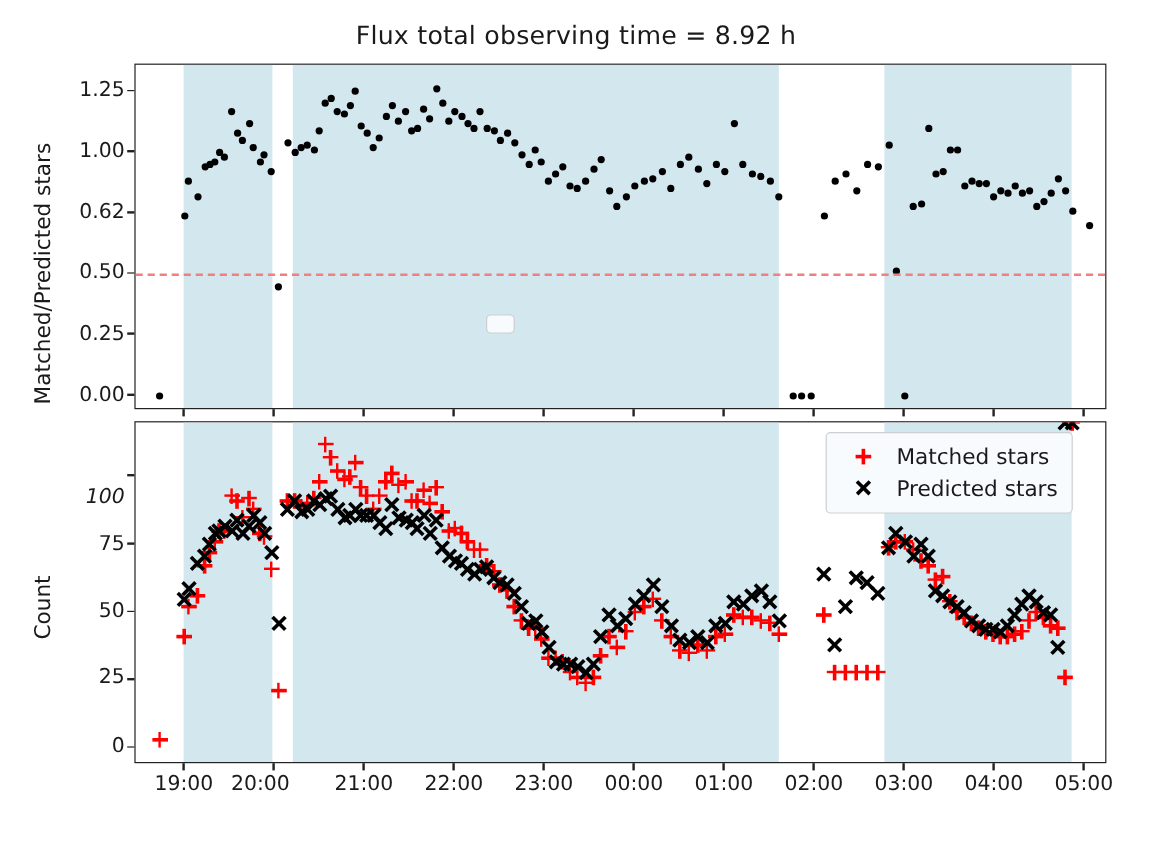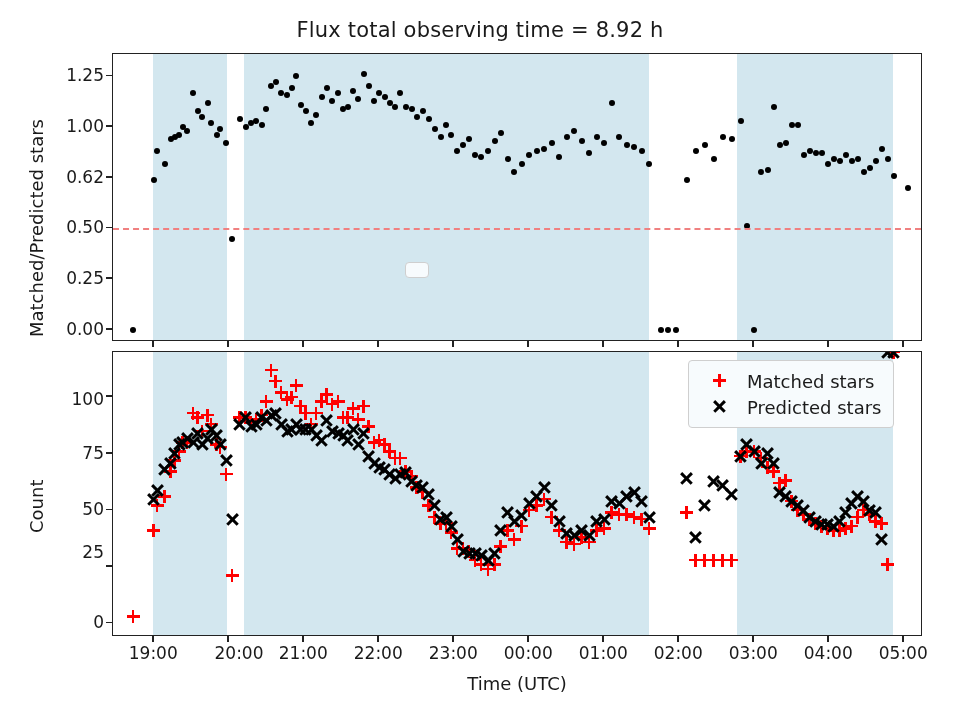--- a/index.html
+++ b/index.html
@@ -462,24 +462,24 @@
         <div class="cross" style="left: 750.75px; top: 149.286px;"></div>
         <div class="cross" style="left: 756.75px; top: 158.333px;"></div>
         <div class="cross" style="left: 762.75px; top: 160.595px;"></div>
         <div class="cross" style="left: 768.75px; top: 187.738px;"></div>
         <div class="cross" style="left: 774.75px;"></div>
         <div class="cross" style="left: 780.75px;"></div>
       </div>
   </div>
   <div id="ylabels-bottom" style="top: 351px;">
       <div class="ytick-label" style="top: 271.429px;">0</div>
-      <div class="ytick-label" style="top: 201px;">25</div>
+      <div class="ytick-label" style="top: 213px;">25</div>
       <div class="ytick-label" style="top: 158.333px;">50</div>
       <div class="ytick-label" style="top: 101.786px;">75</div>
-      <div class="ytick-label" style="top: 48px;">100</div>
+      <div class="ytick-label" style="top: 63px; font-style: italic;">100</div>
     </div>
   <div id="yticks-bottom" style="position: absolute; left: 0px; top: 0px;"></div>
   <div class="ylabel-rot" id="ylabel-bottom">Count</div>
 
   <div class="legend" id="legend-bottom">
     <div class="legend-row">
       <span class="legend-key">
           <i class="key-plus"></i>
         </span>
       <span class="legend-label">Matched stars</span>
@@ -489,32 +489,31 @@
           <i class="key-cross"></i>
         </span>
       <span class="legend-label">Predicted stars</span>
     </div>
   </div>
 
   <div id="xticks-top"></div>
   <div id="xticks-bottom"></div>
   <div id="xtick-labels">
       <div class="xtick-label" style="left: 153.25px;">19:00</div>
-      <div class="xtick-label" style="left: 239px;">20:00</div>
+      <div class="xtick-label" style="left: 217px;">20:00</div>
       <div class="xtick-label" style="left: 303.25px;">21:00</div>
       <div class="xtick-label" style="left: 378.25px;">22:00</div>
       <div class="xtick-label" style="left: 453.25px;">23:00</div>
       <div class="xtick-label" style="left: 528.25px;">00:00</div>
       <div class="xtick-label" style="left: 603.25px;">01:00</div>
       <div class="xtick-label" style="left: 678.25px;">02:00</div>
       <div class="xtick-label" style="left: 753.25px;">03:00</div>
       <div class="xtick-label" style="left: 828.25px;">04:00</div>
       <div class="xtick-label" style="left: 903.25px;">05:00</div>
     </div>
-  <div id="xaxis-label">Time (UTC)</div>
 <div class="tick-h" style="position: absolute; left: 106px; top: 328.031px; width: 6px;"></div>
     <div class="tick-h" style="position: absolute; left: 106px; top: 277.327px; width: 6px;"></div>
     <div class="tick-h" style="position: absolute; left: 106px; top: 226.623px; width: 6px;"></div>
     <div class="tick-h" style="position: absolute; left: 106px; top: 175.918px; width: 6px;"></div>
     <div class="tick-h" style="position: absolute; left: 106px; top: 125.214px; width: 6px;"></div>
     <div class="tick-h" style="position: absolute; left: 106px; top: 74.5099px; width: 6px;"></div>
     <div class="tick-h" style="position: absolute; left: 106px; top: 621.629px; width: 6px;"></div>
     <div class="tick-h" style="position: absolute; left: 106px; top: 565.081px; width: 6px;"></div>
     <div class="tick-h" style="position: absolute; left: 106px; top: 508.533px; width: 6px;"></div>
     <div class="tick-h" style="position: absolute; left: 106px; top: 451.986px; width: 6px;"></div>

